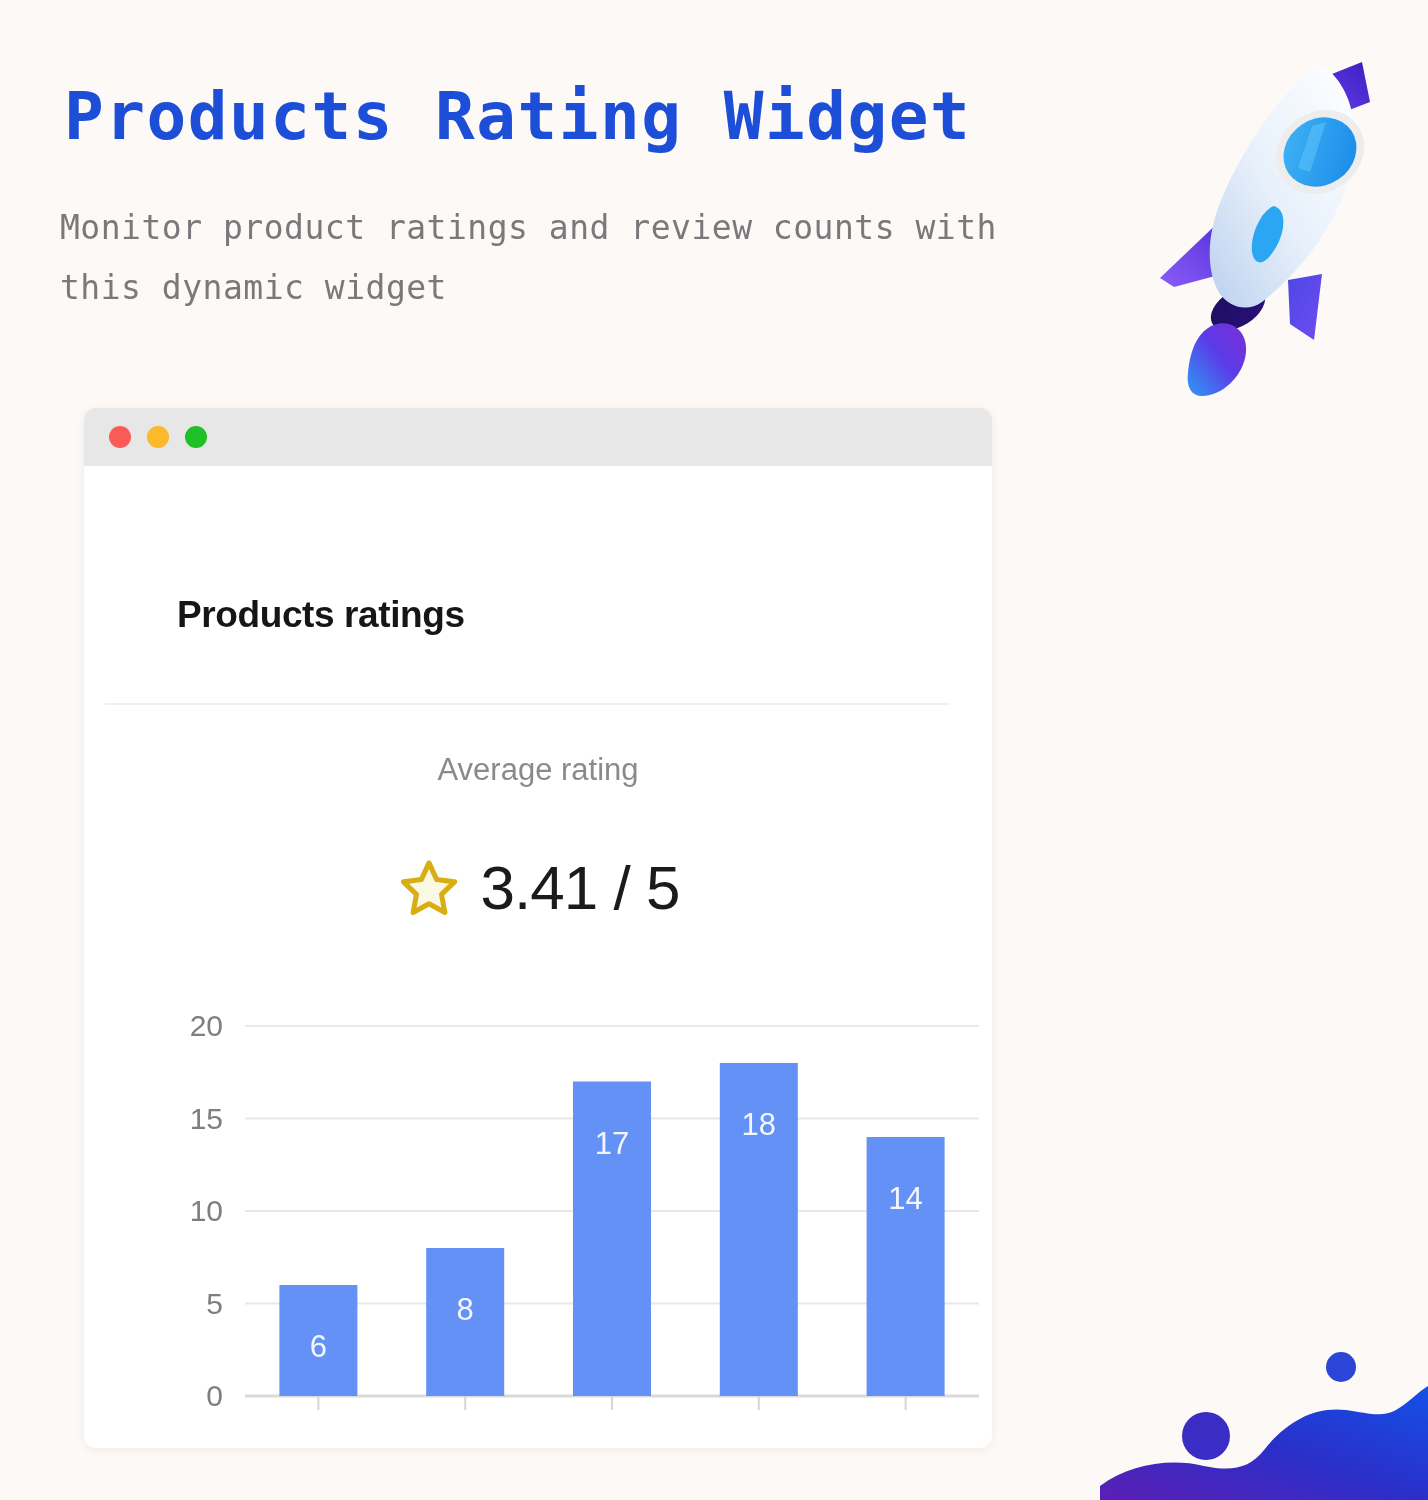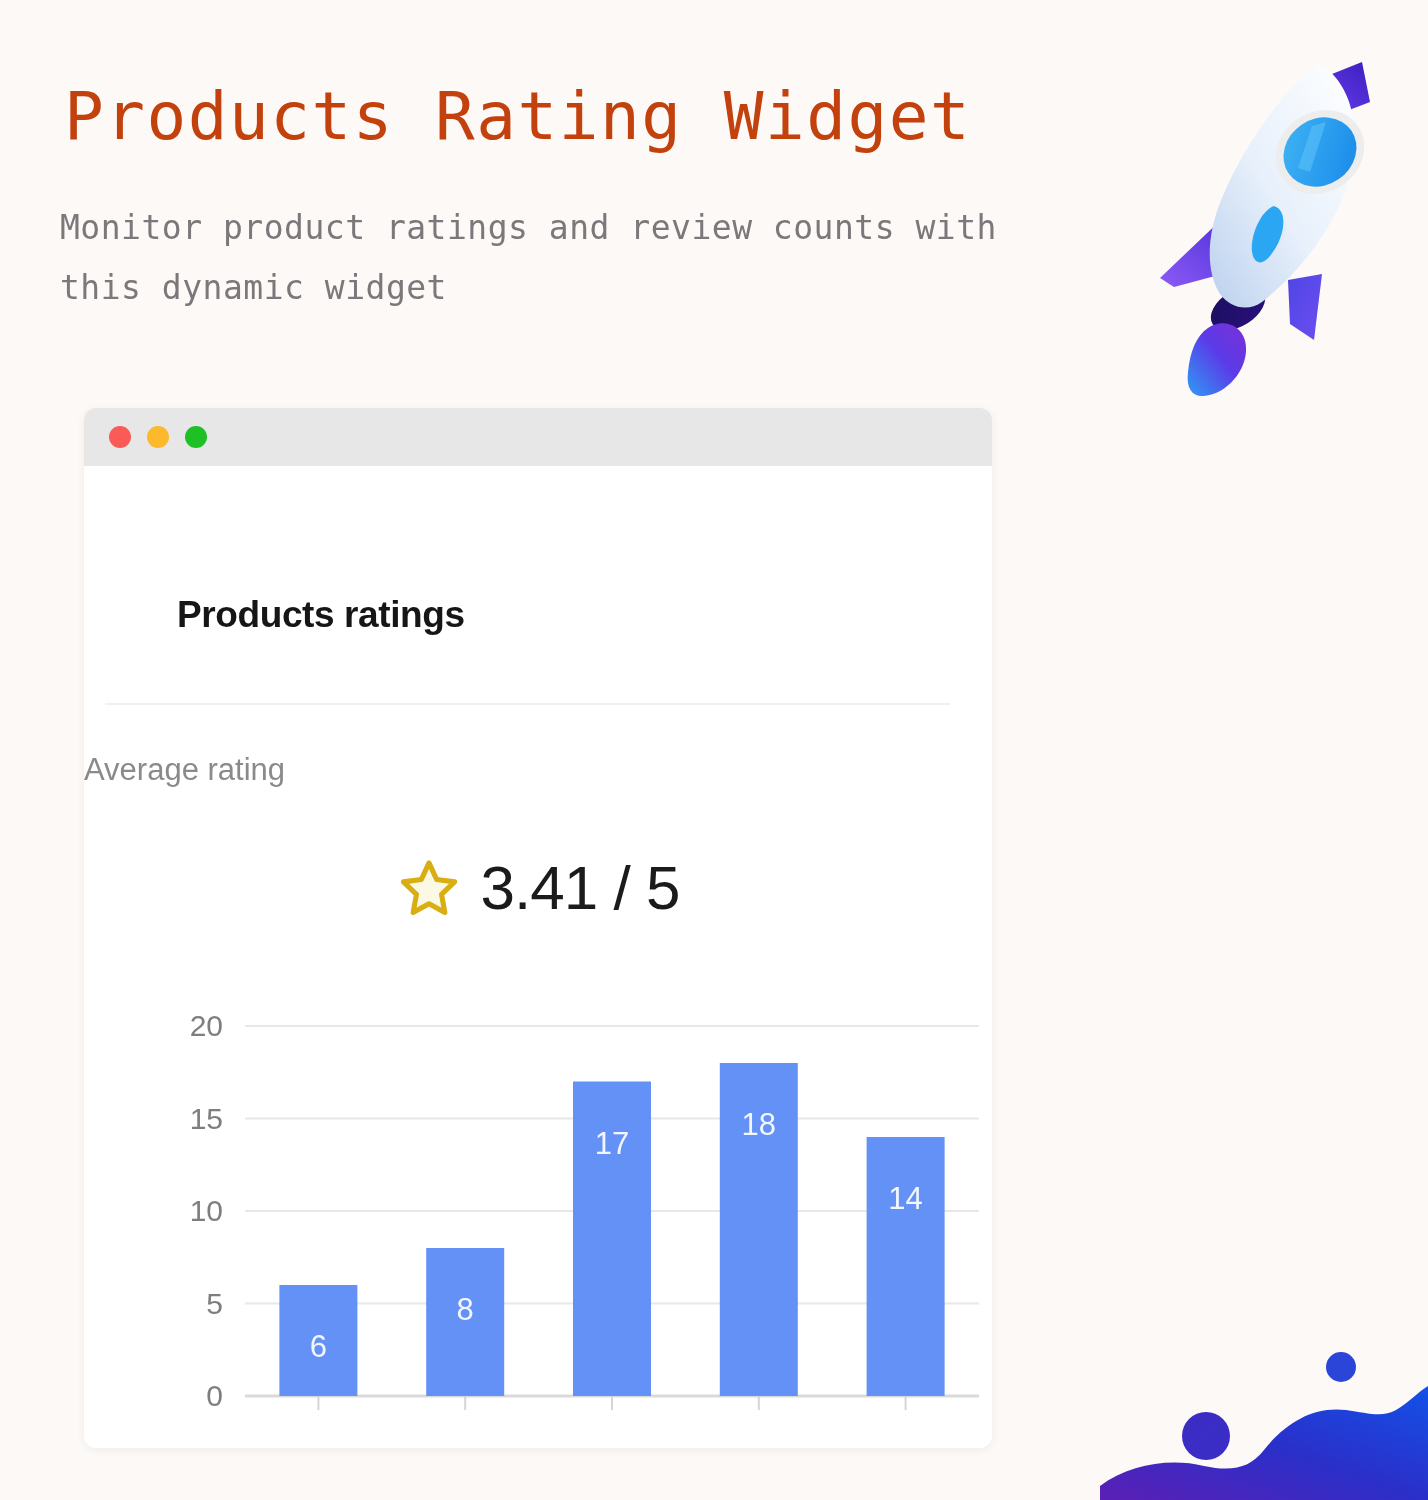--- a/index.html
+++ b/index.html
@@ -8,24 +8,24 @@
     background:#FDF9F7;
     font-family:"Liberation Sans", sans-serif;
     overflow:hidden;
   }
   .page { position:relative; width:1428px; height:1500px; overflow:hidden; }
 
   
   .hero-title {
     position:absolute; left:64px; top:78px;
     font-family:"DejaVu Sans Mono", monospace;
-    font-weight:400;
+    font-weight:700;
     font-size:66px;
     letter-spacing:1.5px;
-    color:#c2410c;
+    color:#1d4ed8;
     white-space:nowrap;
   }
   .hero-sub {
     position:absolute; left:60px; top:198px;
     width:980px;
     font-family:"DejaVu Sans Mono", monospace;
     font-weight:400;
     font-size:33px;
     line-height:60px;
     letter-spacing:0.5px;
@@ -63,21 +63,21 @@
     font-size:37px; font-weight:700; color:#161616;
     letter-spacing:-0.4px;
   }
   .divider {
     position:absolute; left:21px; top:237px;
     width:845px; height:2px; background:#F0F0F0;
   }
 
   .avg-label {
     position:absolute; top:286px; left:0; width:100%;
-    text-align:left; font-size:31px; color:#8A8A8A;
+    text-align:center; font-size:31px; color:#8A8A8A;
   }
   .avg-row {
     position:absolute; top:362px; left:0; width:100%;
     display:flex; align-items:center; justify-content:center; gap:20px;margin-top:24px;
   }
   .star-icon { width:64px; height:64px; display:block; }
   .avg-value {
     font-size:62px; font-weight:400; color:#1B1B1B; letter-spacing:-1px;
     white-space:nowrap;
   }

